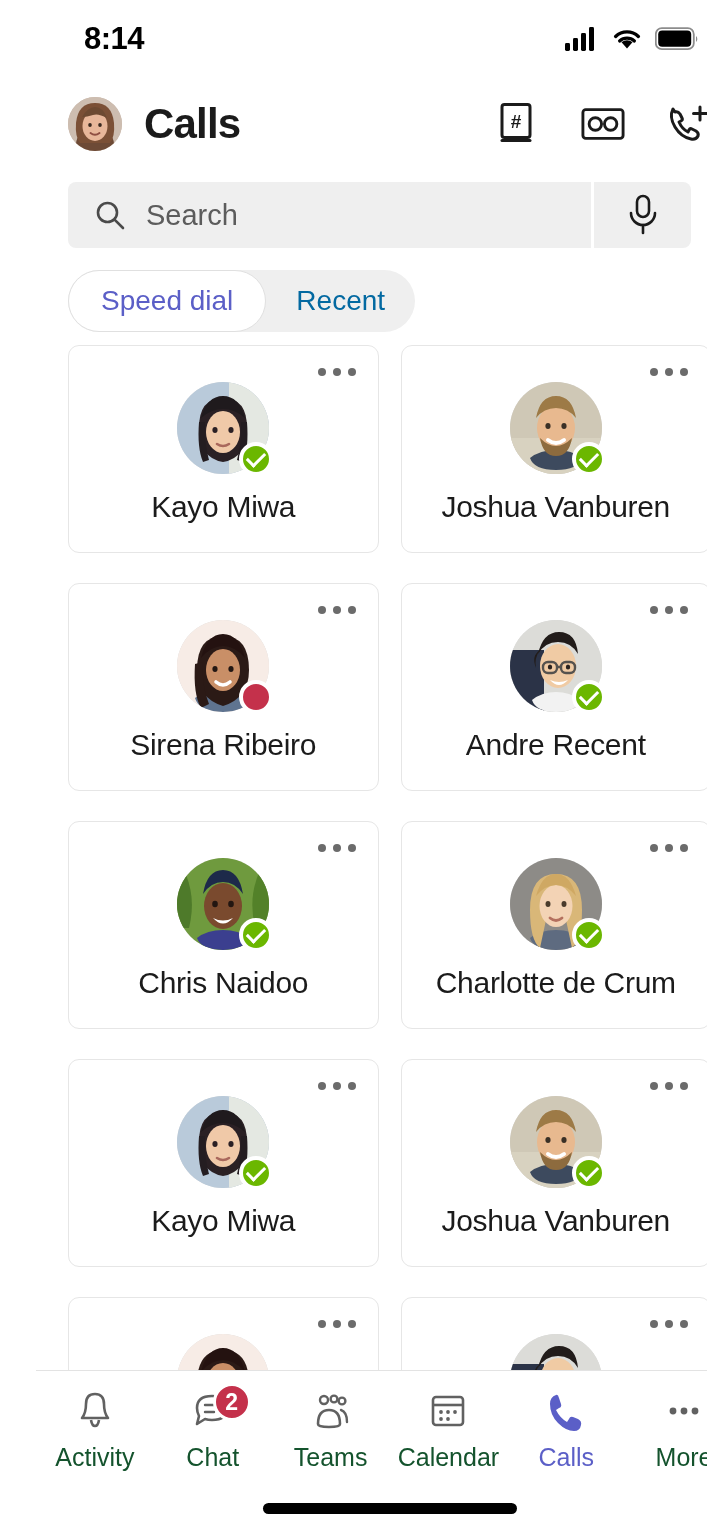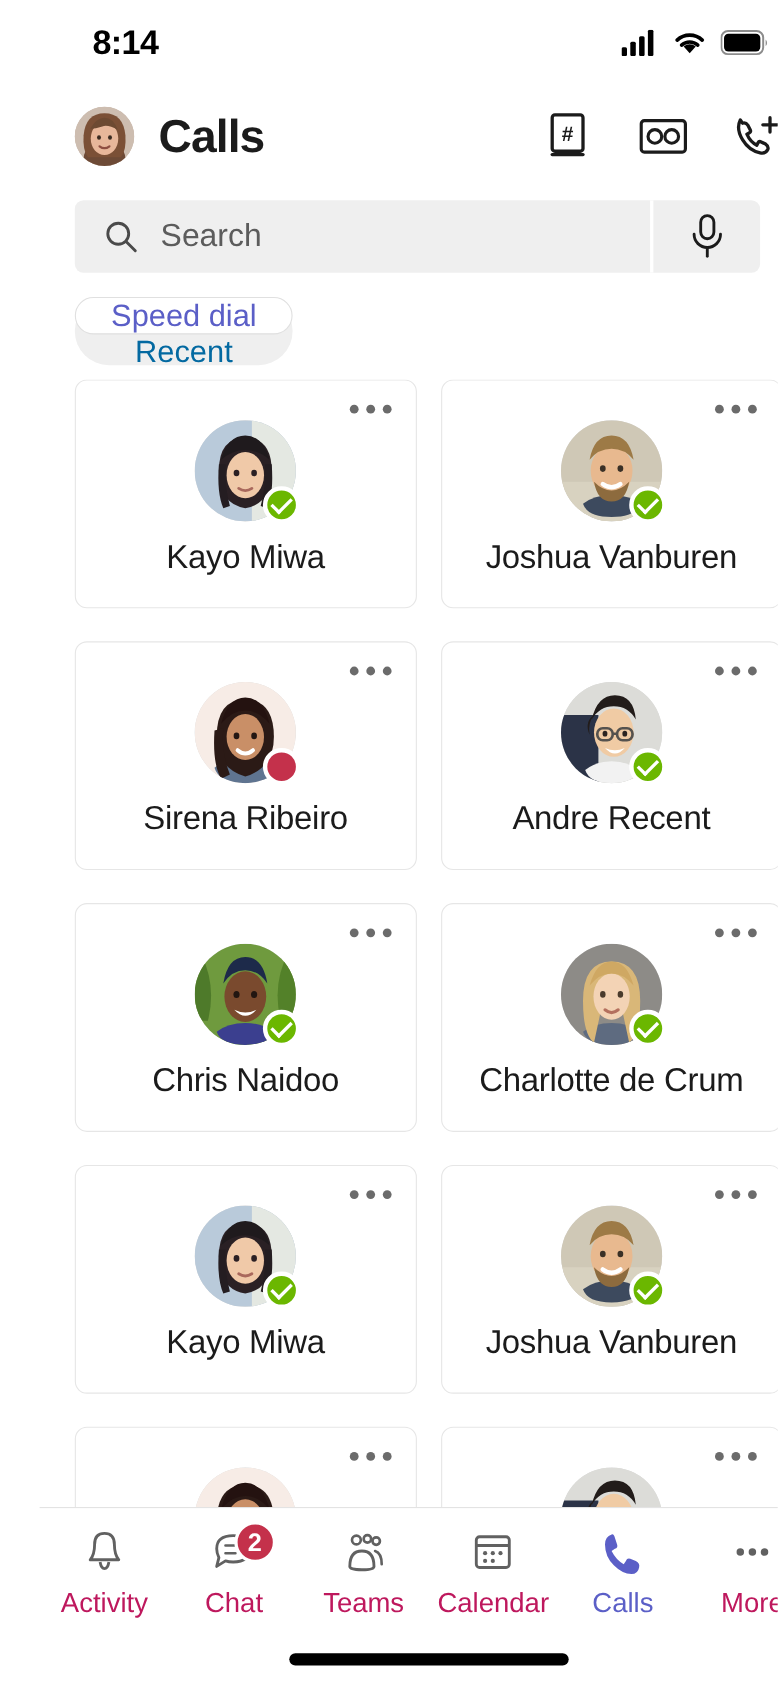--- a/index.html
+++ b/index.html
@@ -49,21 +49,21 @@
     flex:1; display:flex; align-items:center; gap:20px; padding-left:26px;
   }
   .search-placeholder { font-size:29px; color:#5c5c5c; }
   .mic-divider { width:3px; background:#ffffff; }
   .mic-btn { width:97px; display:flex; align-items:center; justify-content:center; }
 
   
   .tabs-row { padding:22px 32px 0 32px; }
   .segmented {
     display:inline-flex; background:#efefef; border-radius:34px; padding:0;
-    height:62px; align-items:center;flex-direction:column;
+    height:62px; align-items:center;
   }
   .seg {
     height:62px; display:flex; align-items:center; justify-content:center;
     padding:0 30px; font-size:28px; color:#0369a1; border-radius:34px;
   }
   .seg.active {
     background:#ffffff; color:#5b5fc7; border:1px solid #e0e0e0;
     font-weight:normal; padding:0 32px;
   }
 
@@ -113,21 +113,21 @@
   .bottomnav {
     position:absolute; left:0; right:0; bottom:0; height:166px;
     background:#fff; border-top:1px solid #e3e3e3;
     display:flex; align-items:flex-start; padding-top:16px;
   }
   .nav-item {
     flex:1; display:flex; flex-direction:column; align-items:center; gap:8px;
     position:relative;
   }
   .nav-icon { height:48px; display:flex; align-items:center; justify-content:center; position:relative; }
-  .nav-label { font-size:25px; color:#be185d; }
+  .nav-label { font-size:25px; color:#14532d; }
   .nav-item.active .nav-label { color:#5b5fc7; }
   .nav-badge {
     position:absolute; top:-4px; right:-16px;
     min-width:38px; height:38px; border-radius:19px;
     background:#c4314b; color:#fff; font-size:23px; font-weight:bold;
     display:flex; align-items:center; justify-content:center;
     border:3px solid #fff; padding:0 6px;
   }
   .home-indicator {
     position:absolute; bottom:22px; left:50%; transform:translateX(-50%);

